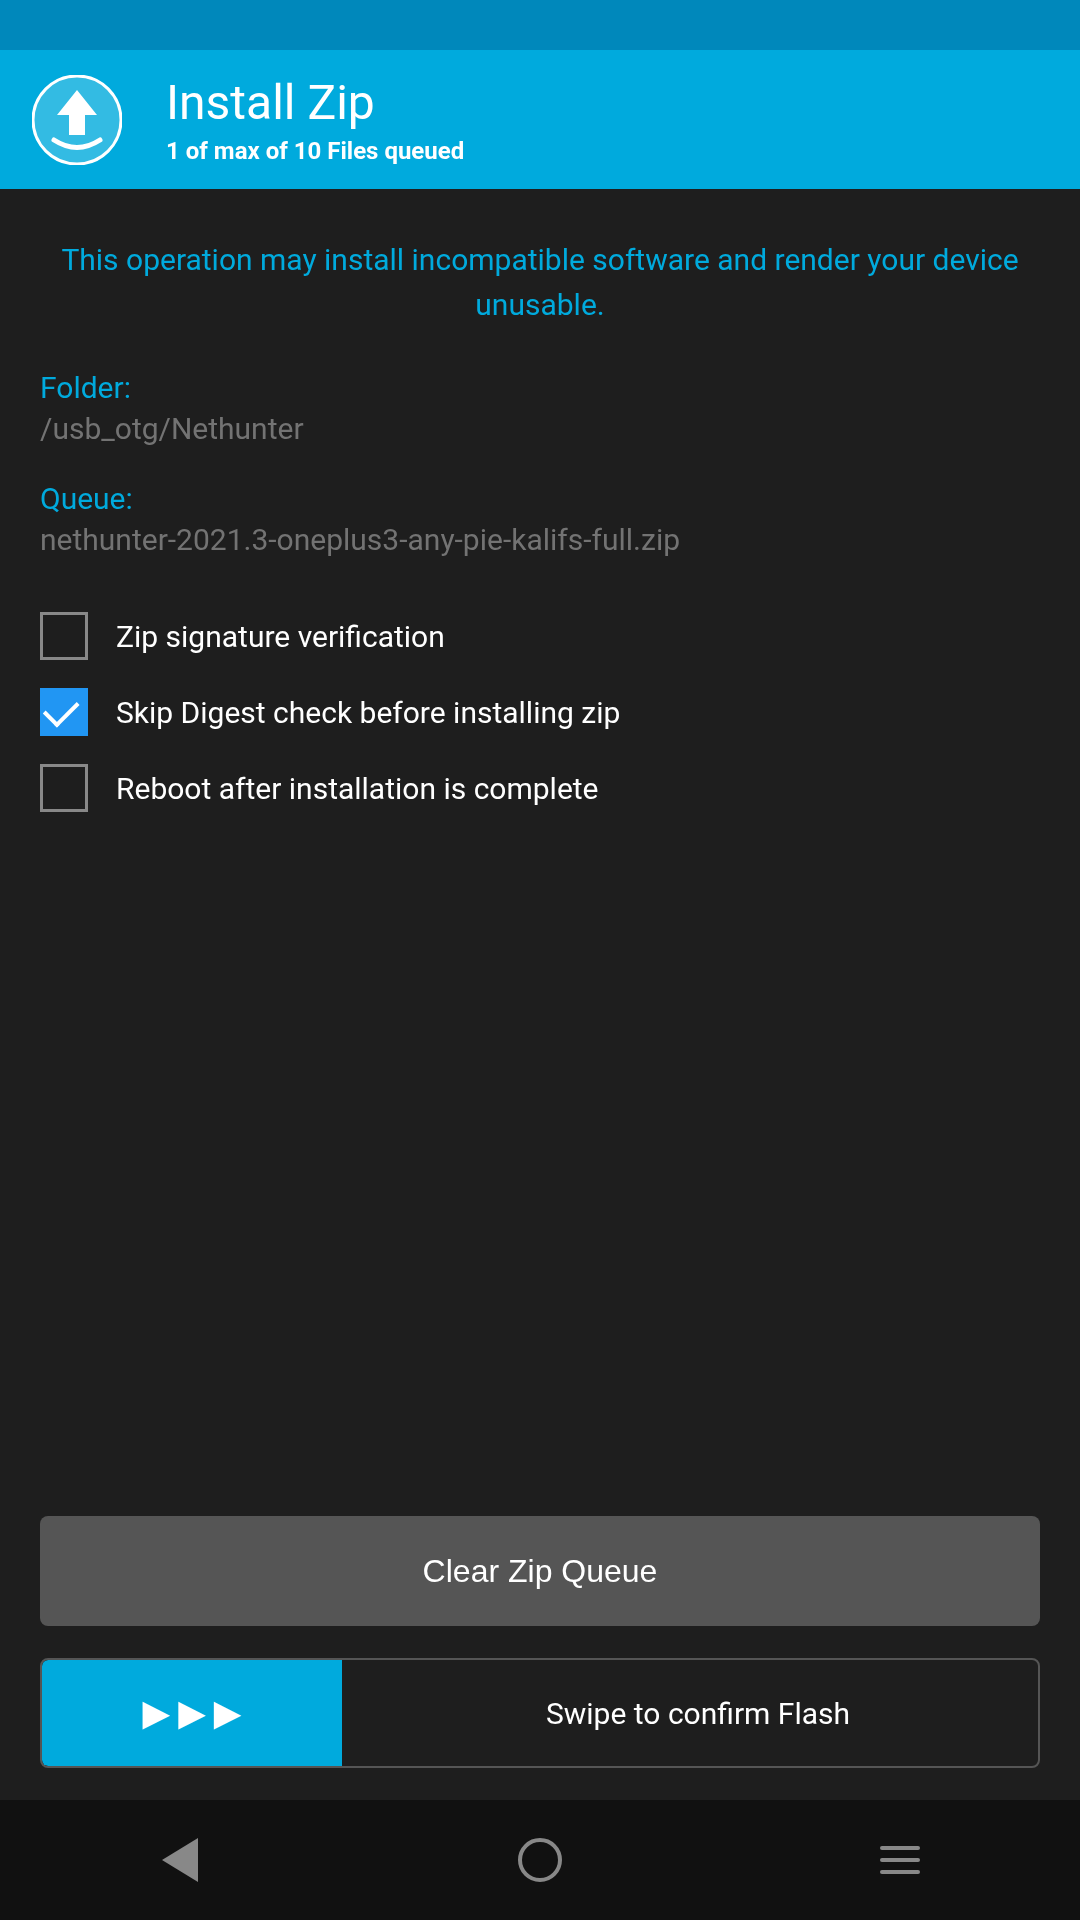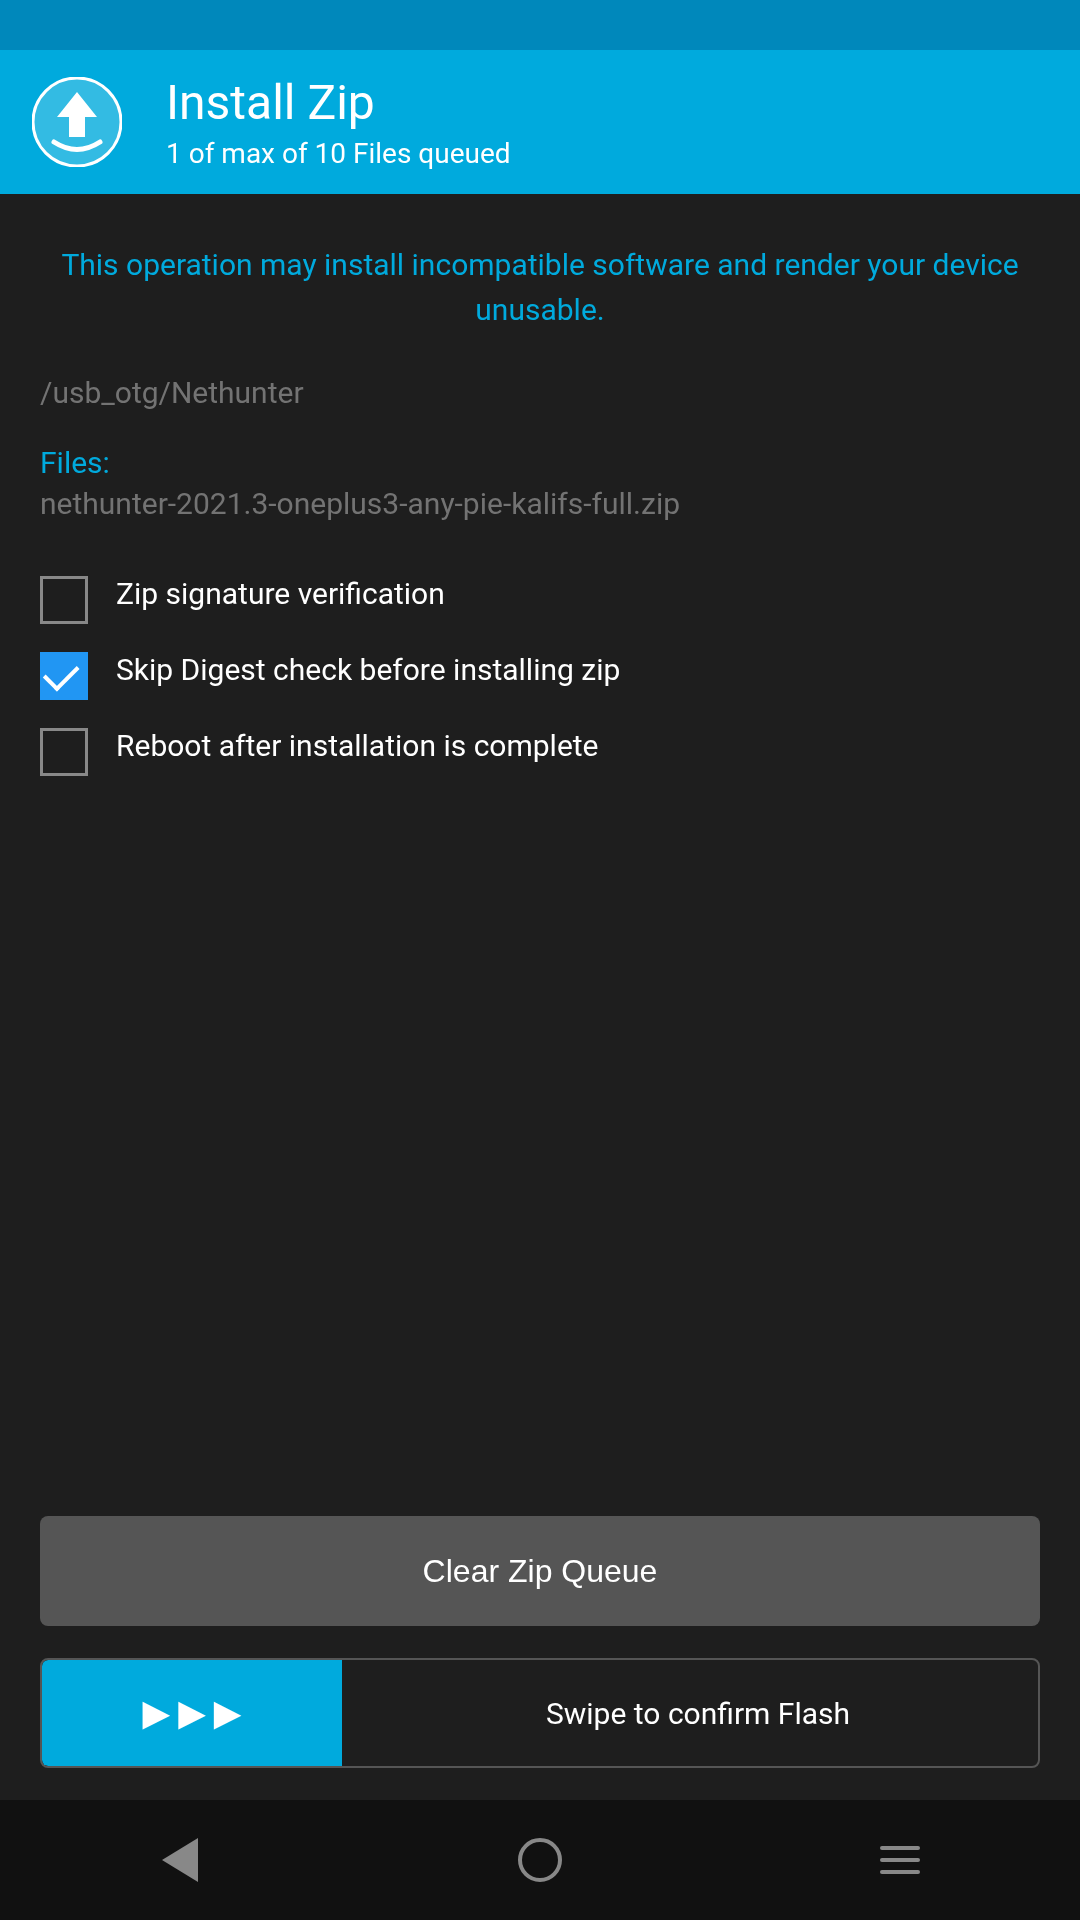--- a/index.html
+++ b/index.html
@@ -48,22 +48,23 @@
       gap: 6px;
     }
 
     .header-title {
       font-size: 48px;
       font-weight: 400;
       color: #ffffff;
     }
 
     .header-subtitle {
-      font-size: 28px;
-      color: #ffffff;
+      font-size: 24px;
+      color: #ffffff;
+      font-weight: bold;
     }
 
     
     .main-content {
       flex: 1;
       background-color: #1e1e1e;
       padding: 48px 40px 32px 40px;
       display: flex;
       flex-direction: column;
       gap: 7px;
@@ -101,20 +102,21 @@
 
     .checkboxes-section {
       margin-top: 20px;
       display: flex;
       flex-direction: column;
       gap: 28px;
     }
 
     .checkbox-row {
       display: flex;
+      align-items: center;
       gap: 28px;
     }
 
     .checkbox {
       width: 48px;
       height: 48px;
       border: 3px solid #888888;
       background-color: transparent;
       flex-shrink: 0;
       display: flex;
@@ -278,25 +280,26 @@
     <span class="header-subtitle">1 of max of 10 Files queued</span>
   </div>
 </div>
 
 <div class="main-content">
 
   <p class="warning-text">This operation may install incompatible software and render your device unusable.</p>
 
 
   <div class="info-section">
+    <div class="info-label">Folder:</div>
     <div class="info-value">/usb_otg/Nethunter</div>
   </div>
 
   <div class="info-section">
-    <div class="info-label">Files:</div>
+    <div class="info-label">Queue:</div>
     <div class="info-value">nethunter-2021.3-oneplus3-any-pie-kalifs-full.zip</div>
   </div>
 
   <div class="checkboxes-section">
 
     <div class="checkbox-row">
       <div class="checkbox"></div>
       <span class="checkbox-label">Zip signature verification</span>
     </div>
 

